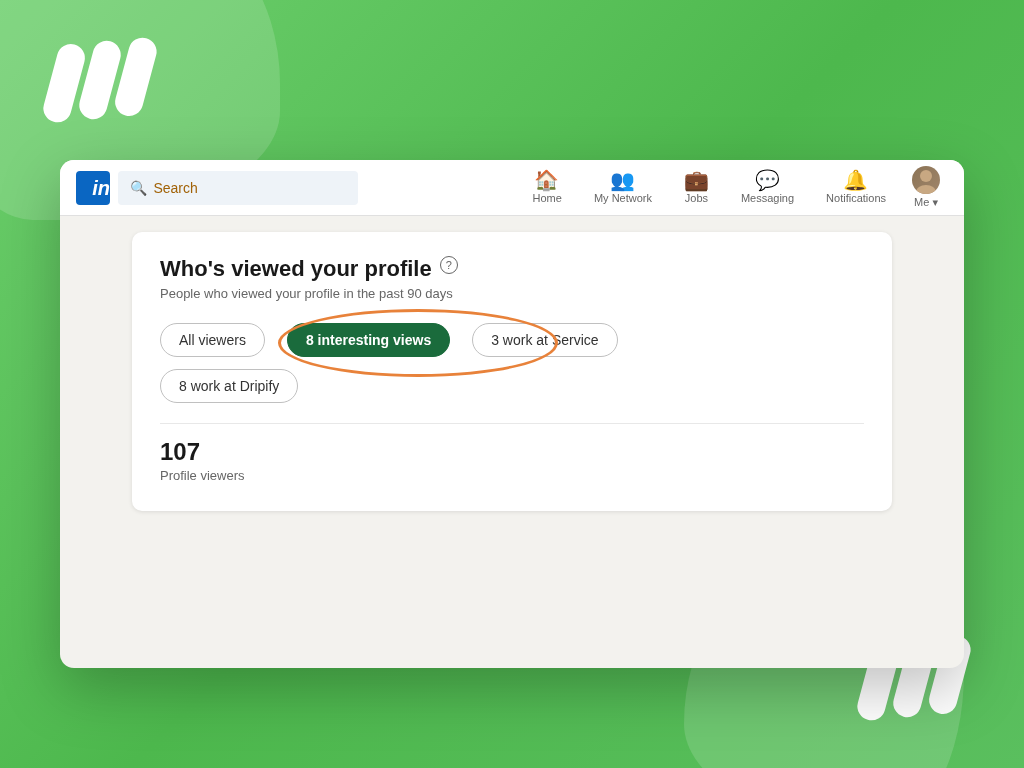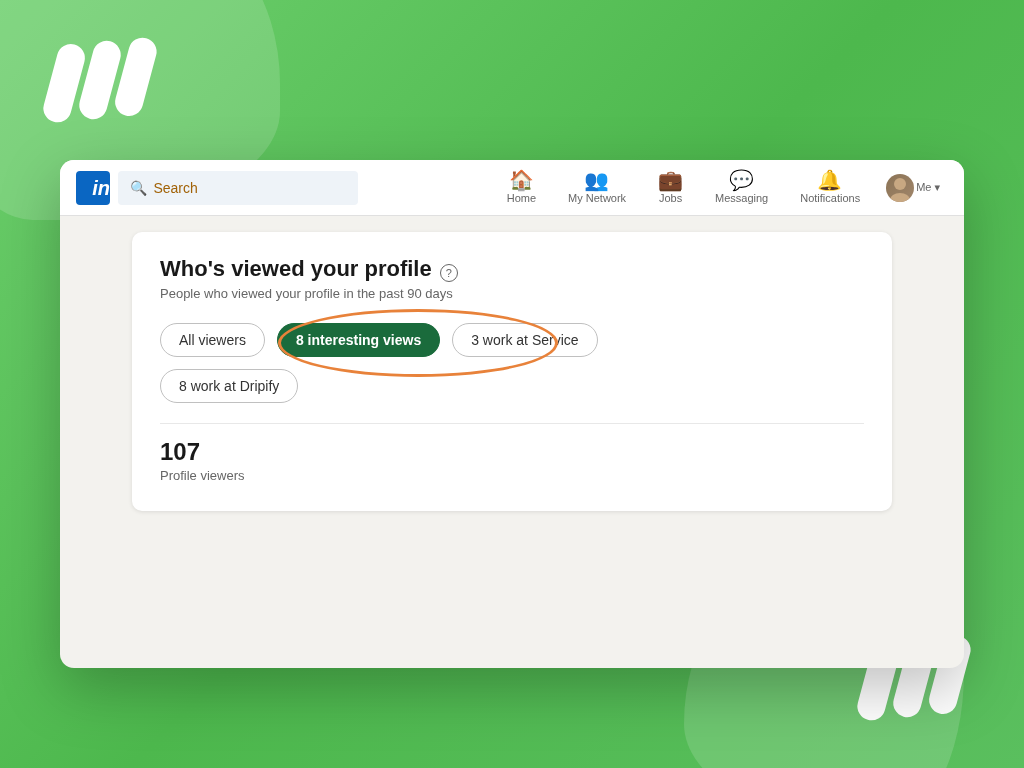--- a/index.html
+++ b/index.html
@@ -166,21 +166,21 @@
       border-radius: 50%;
       background: linear-gradient(135deg, #8B7355, #A0866B);
       overflow: hidden;
       display: flex;
       align-items: center;
       justify-content: center;
     }
 
     .me-item {
       display: flex;
-      flex-direction: row;
+      flex-direction: column;
       align-items: center;
       padding: 0 8px;
       height: 56px;
       justify-content: center;
       cursor: pointer;
       gap: 2px;
     }
     .me-label {
       font-size: 11px;
       color: #666;
@@ -199,21 +199,21 @@
       background: white;
       border-radius: 10px;
       padding: 24px 28px 28px;
       box-shadow: 0 1px 4px rgba(0,0,0,0.1);
       max-width: 760px;
       margin: 0 auto;
     }
 
     .card-title-row {
       display: flex;
-      align-items: flex-end;
+      align-items: flex-start;
       gap: 8px;
       margin-bottom: 4px;
     }
     .card-title {
       font-size: 22px;
       font-weight: 700;
       color: #191919;
     }
     .help-icon {
       width: 18px;
@@ -230,21 +230,21 @@
     .card-subtitle {
       font-size: 13px;
       color: #666;
       margin-bottom: 22px;
     }
 
     
     .filter-row {
       display: flex;
       align-items: center;
-      gap: 12px;
+      gap: 22px;
       margin-bottom: 12px;
       flex-wrap: wrap;
       position: relative;
     }
 
     .filter-btn {
       border: 1.5px solid #c0c0c0;
       border-radius: 20px;
       padding: 8px 18px;
       font-size: 14px;

